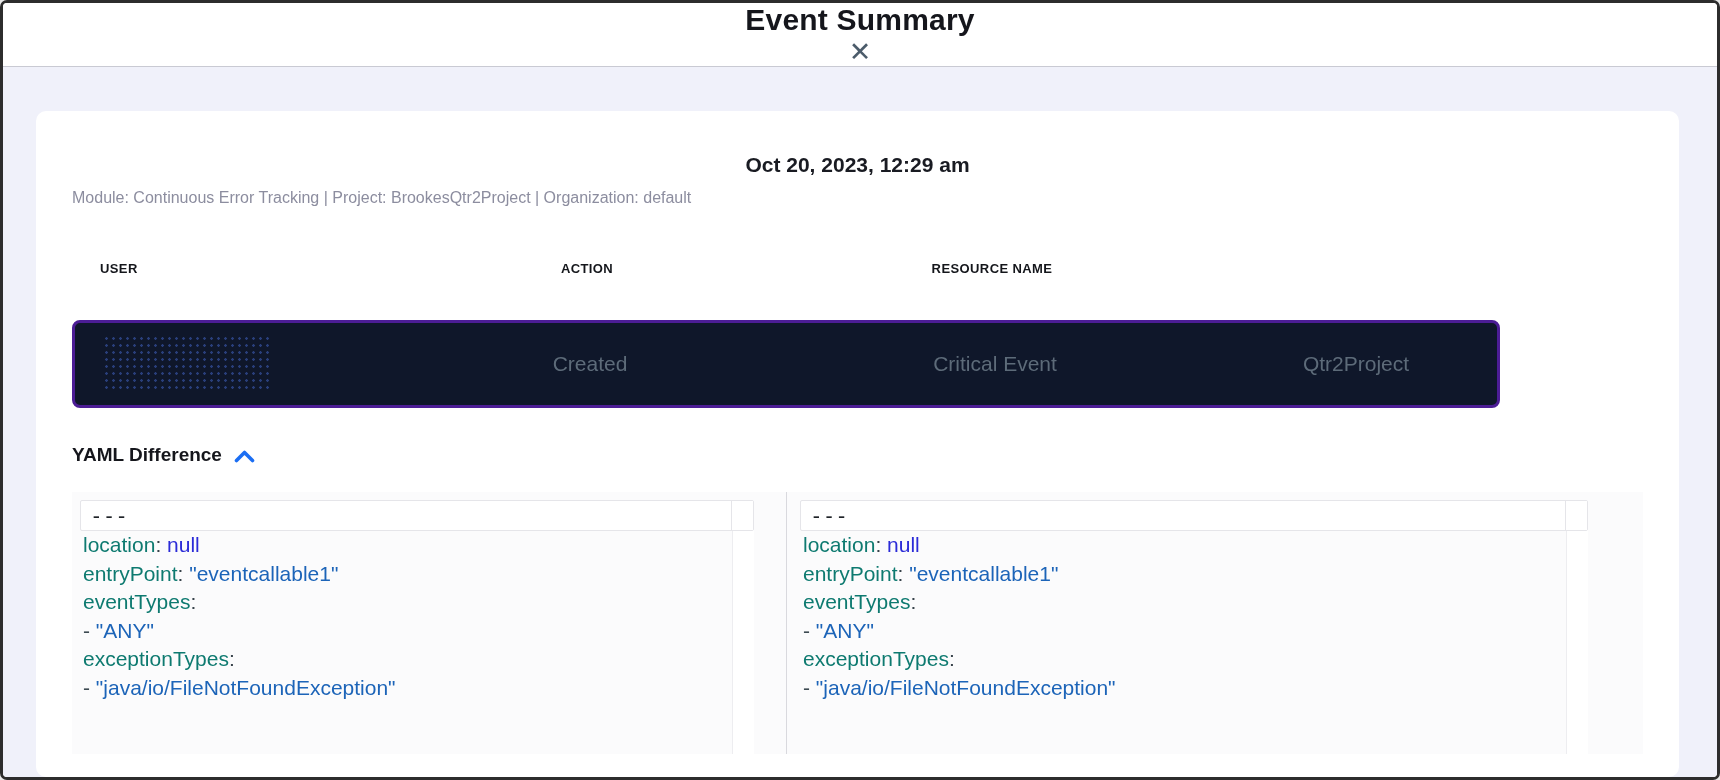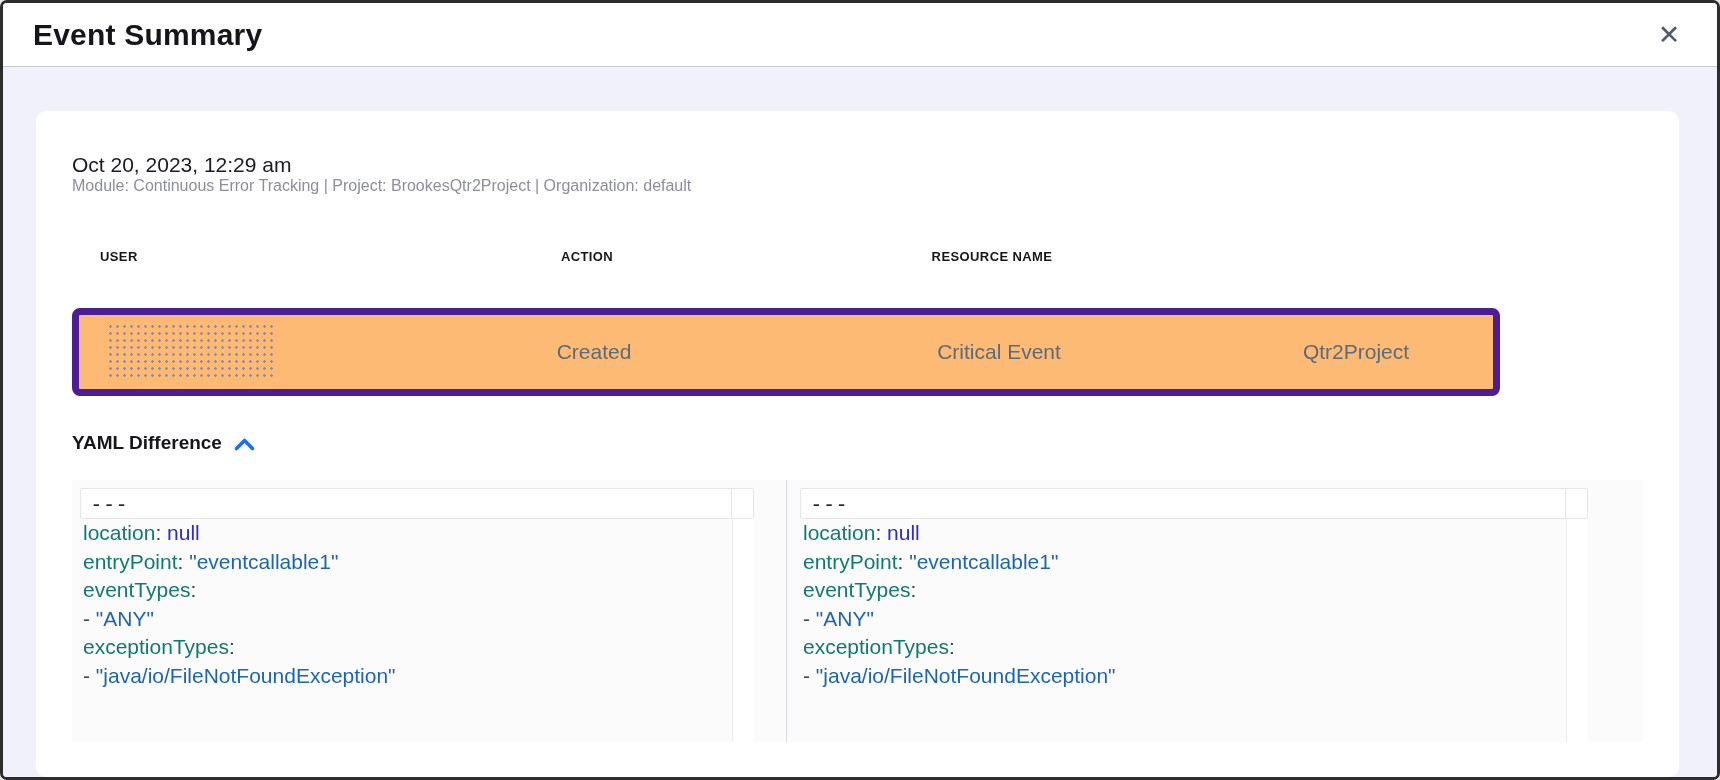--- a/index.html
+++ b/index.html
@@ -15,20 +15,21 @@
     color:#1a1c22;
   }
   
   .modal-header{
     height:64px;
     display:flex;align-items:center;justify-content:space-between;
     padding:0 30px 0 30px;
     background:#ffffff;
     border-bottom:1px solid #c9cad3;
     box-sizing:border-box;
+    flex-direction:column;
   }
   .modal-title{font-size:30px;font-weight:bold;letter-spacing:.2px;color:#15161c;}
   .close-btn{
     width:36px;height:36px;border:none;background:transparent;cursor:pointer;
     display:flex;align-items:center;justify-content:center;
     font-size:27px;font-weight:bold;color:#4c5c6b;line-height:1;
     font-family:"DejaVu Sans", sans-serif;
   }
   
   .modal-body{
@@ -39,41 +40,41 @@
     overflow:hidden;
   }
   .event-card{
     background:#ffffff;
     border-radius:10px;
     height:100%;
     box-sizing:border-box;
     padding:42px 36px 0 36px;
     overflow:hidden;
   }
-  .event-timestamp{font-size:21px;font-weight:normal;color:#191b22;margin:0 0 0 0;}
+  .event-timestamp{font-size:21px;font-weight:bold;color:#191b22;margin:0 0 12px 0;text-align:center;}
   .event-meta{font-size:16px;color:#8c8d9f;margin:0 0 54px 0;}
   
   .audit-grid{
     display:grid;
     grid-template-columns:330px 370px 440px 1fr;
     align-items:center;
     width:1428px;
     box-sizing:border-box;
   }
   .audit-head{margin-bottom:44px;}
   .audit-head .th{
     font-size:13px;font-weight:bold;color:#14161b;letter-spacing:.4px;
     text-align:center;
   }
   .audit-head .th.first{text-align:left;padding-left:28px;}
   .event-row{
-    border:7px solid #4c1d95;
+    border:3px solid #4c1d95;
     border-radius:8px;
     height:88px;
-    background:#fdba74;
+    background:#0f172a;
   }
   .event-row .td{
     font-size:21px;color:#5d6b79;text-align:center;
   }
   .user-dots{
     width:170px;height:58px;margin-left:28px;
     background-image:radial-gradient(circle, rgba(62,96,190,.55) 1.3px, transparent 1.45px);
     background-size:7px 7px;
     border-radius:2px;
   }

